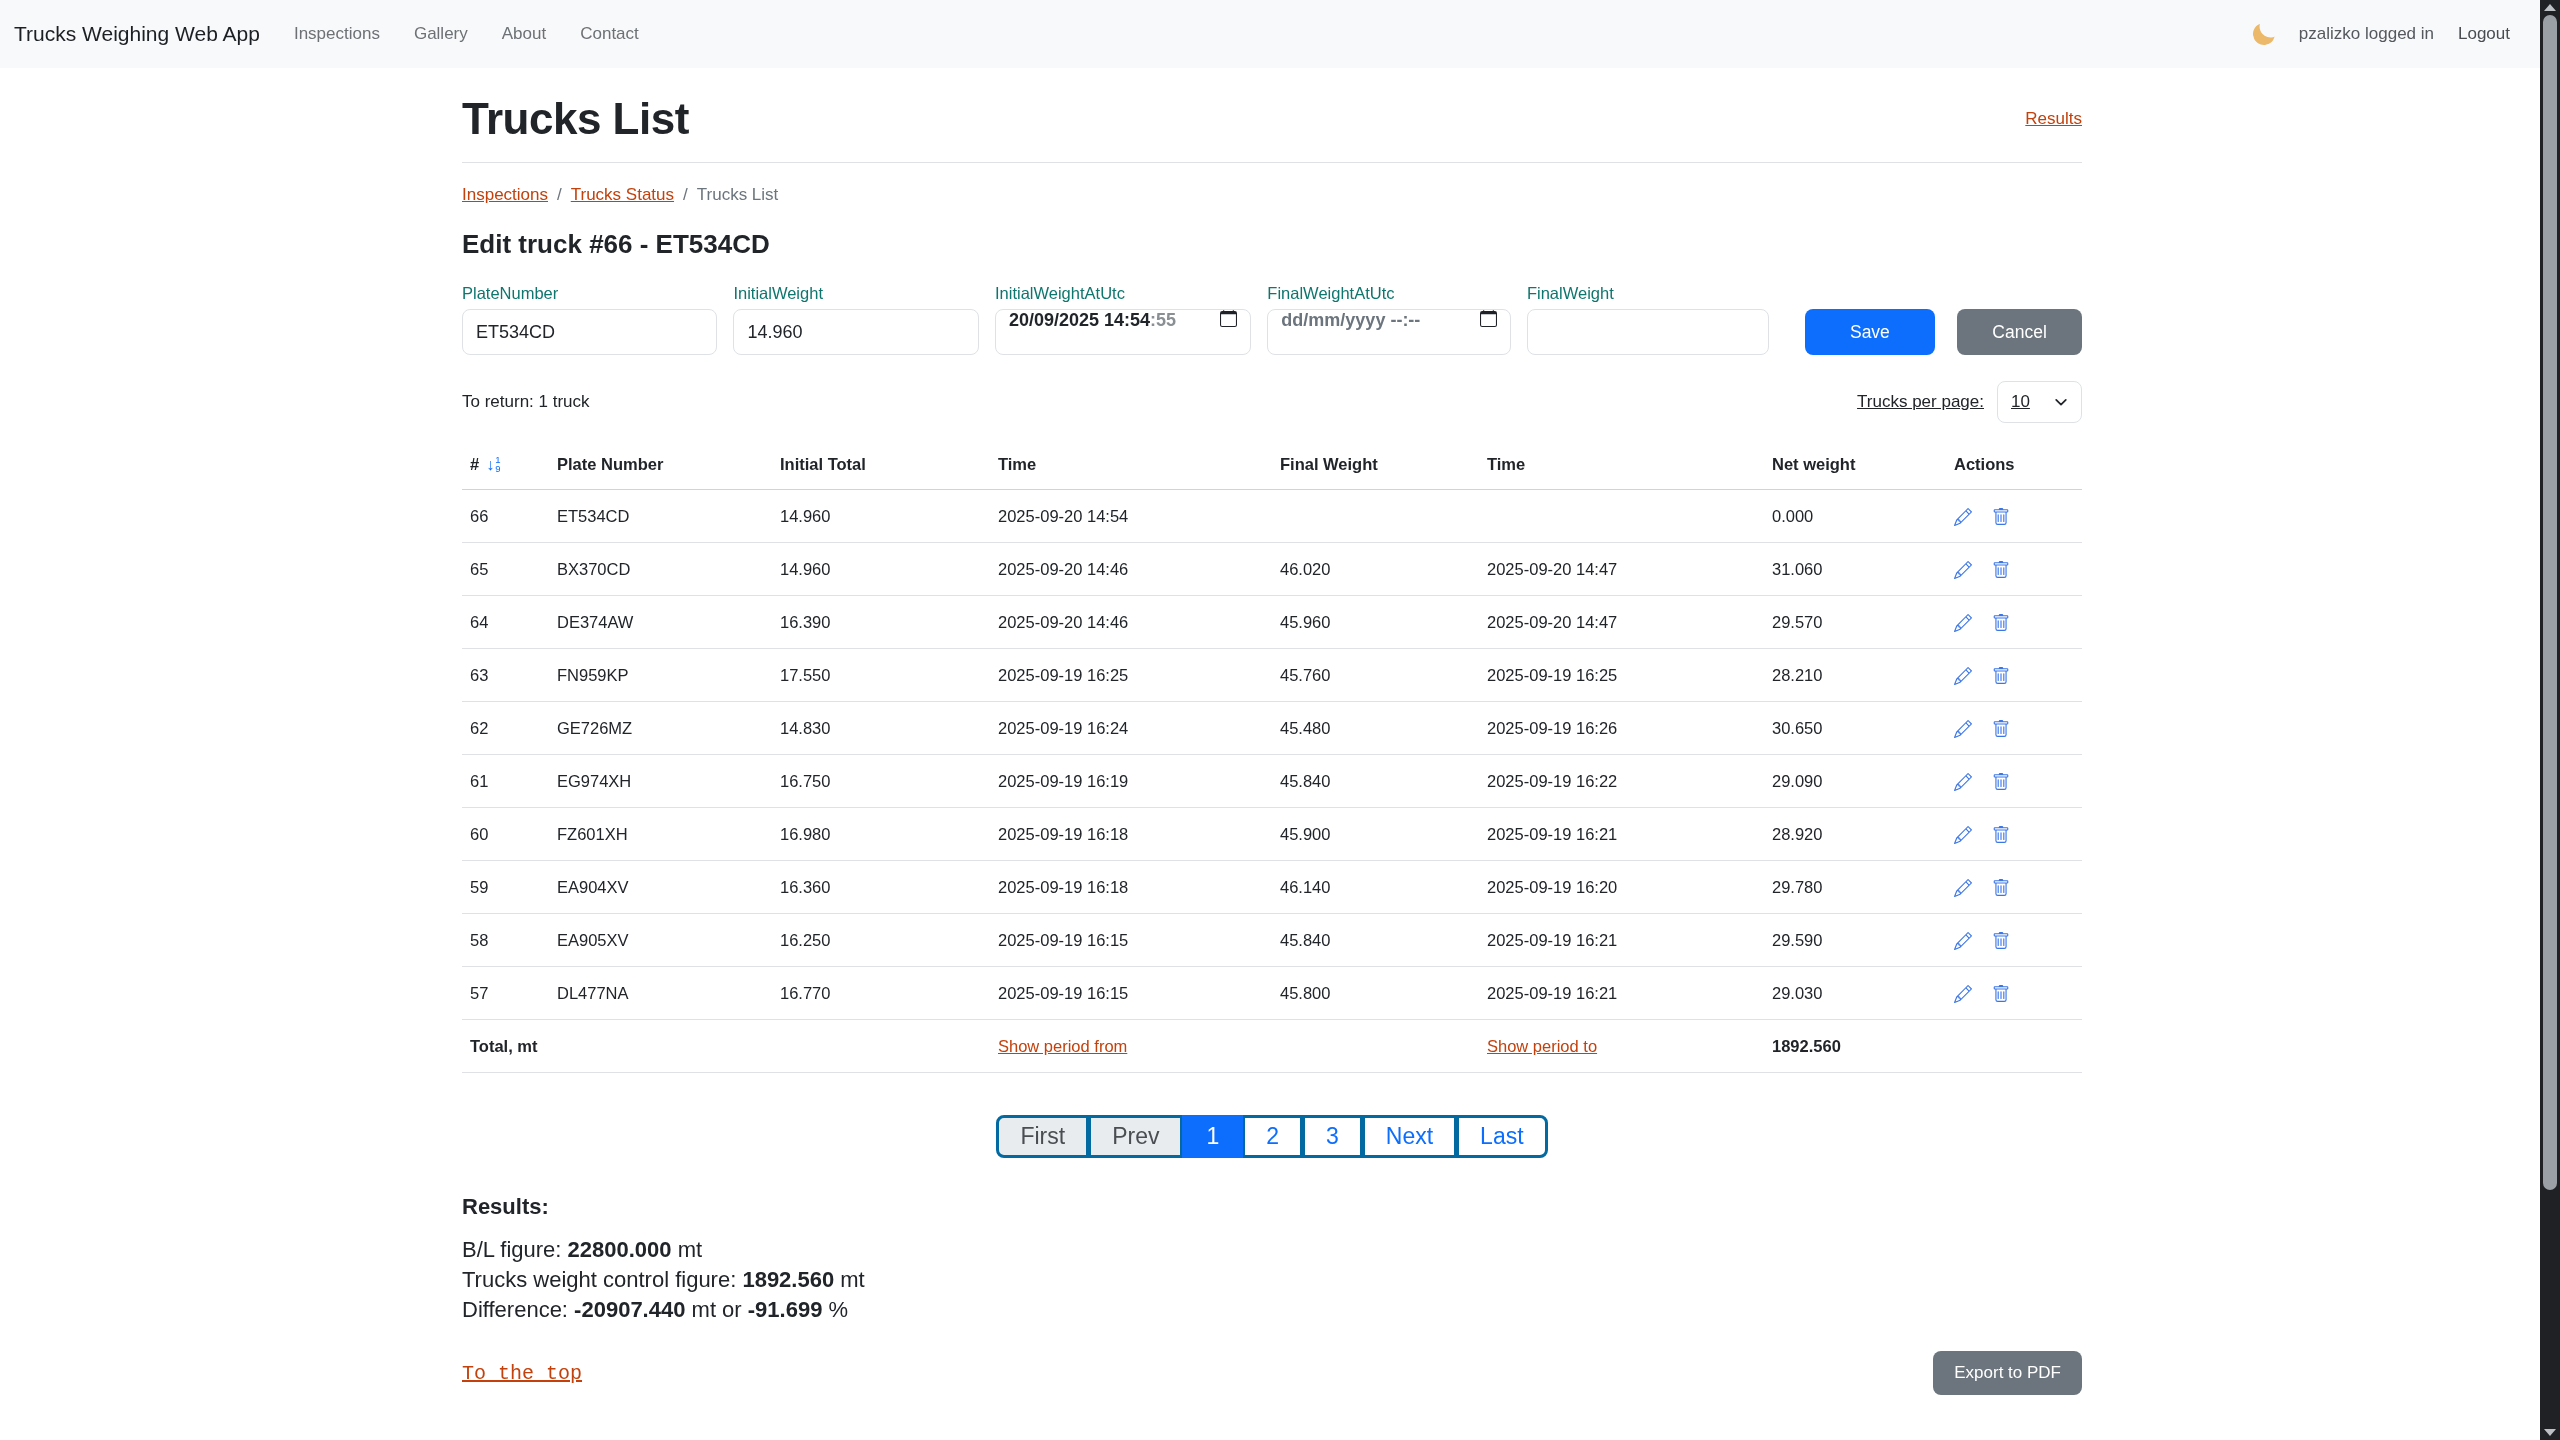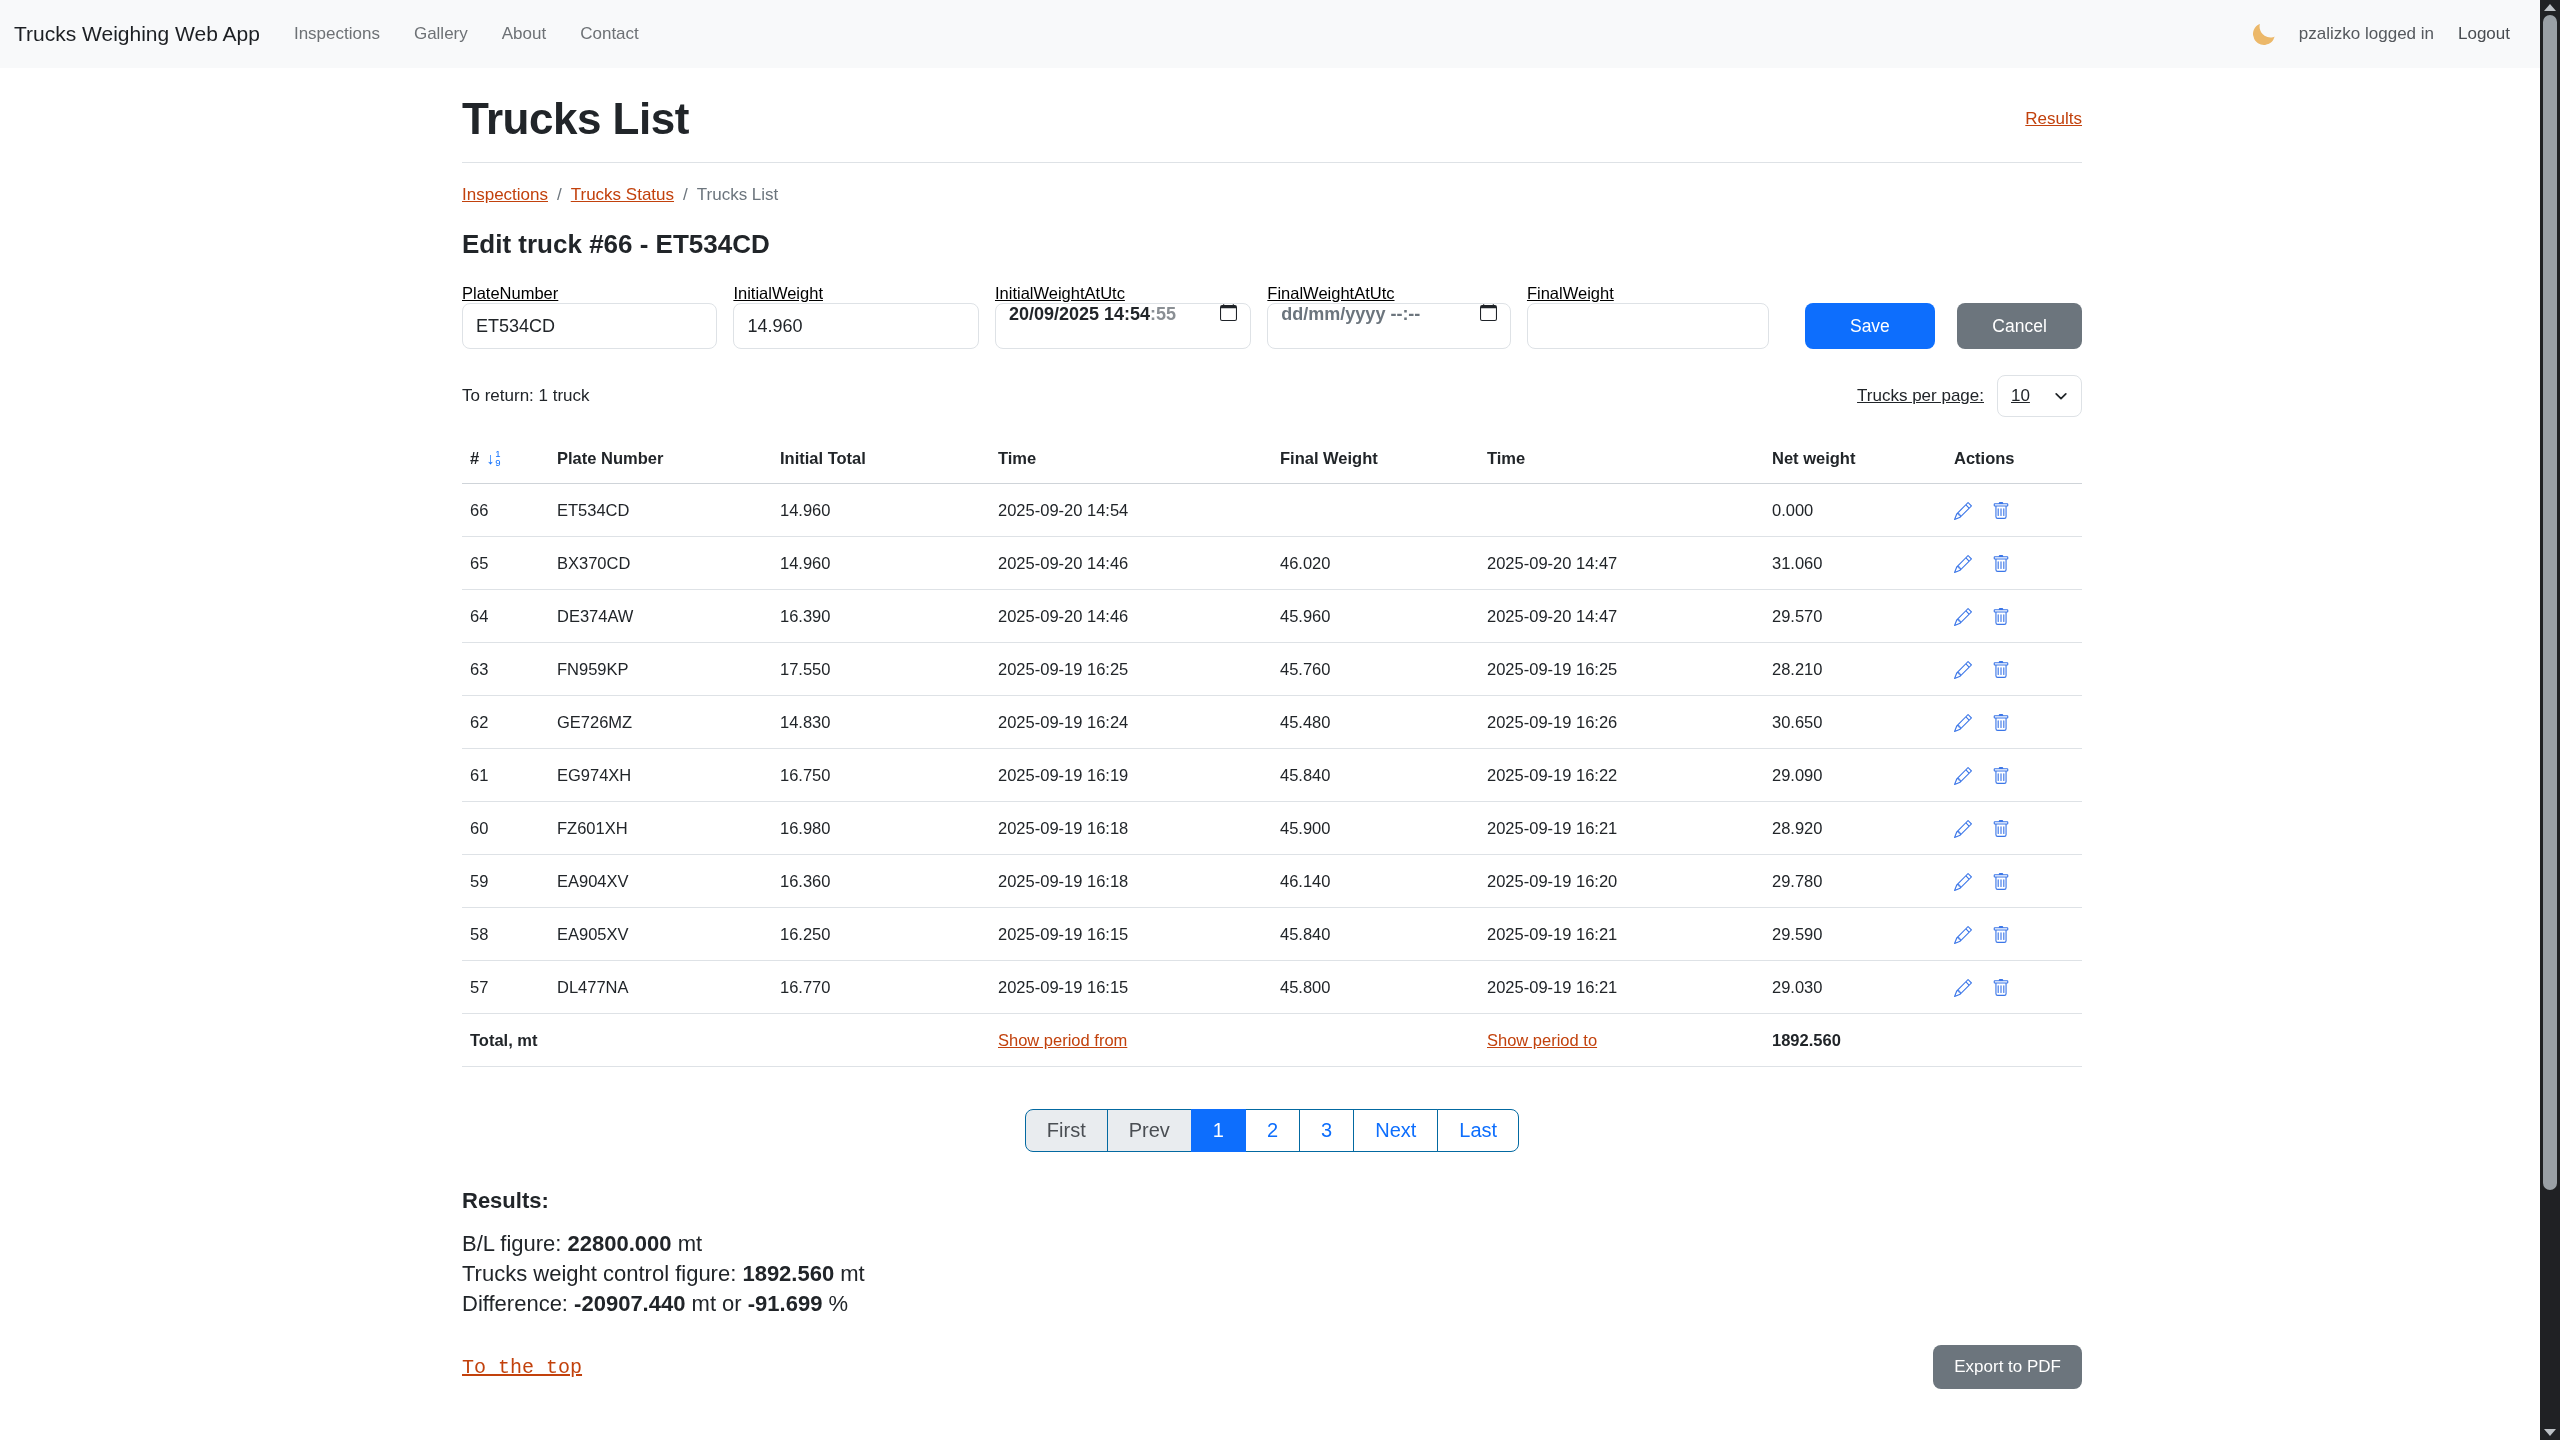--- a/index.html
+++ b/index.html
@@ -53,21 +53,21 @@
   hr.rule { border:none; border-top:1px solid #dee2e6; margin-top:18px; }
 
   .breadcrumb { margin-top:22px; font-size:17px; display:flex; gap:9px; align-items:center; }
   .breadcrumb .sep, .breadcrumb .current { color:#6c757d; }
 
   h2.edit-heading { margin-top:24px; font-size:26px; font-weight:700; }
 
   
   .form-row { display:flex; gap:16px; margin-top:24px; align-items:flex-end; }
   .field { display:flex; flex-direction:column; }
-  .field label { font-size:16.5px; margin-bottom:0; color:#000000;text-decoration:underline; }
+  .field label { font-size:16.5px; margin-bottom:6px; color:#0f766e; }
   .tb { height:46px; border:1px solid #dee2e6; border-radius:8px; background:#fff;
         font-size:18px; color:#212529; padding:0 13px;
         font-family:"Liberation Sans", sans-serif; }
   input.tb { outline:none; width:100%; }
   .dt { display:flex; align-items:flex-start;font-weight:bold; }
   .dt .secs { color:#8a8f94; }
   .dt .ph { color:#6c757d; white-space:nowrap; }
   .dt .cal { margin-left:auto; padding-left:10px; display:flex; align-items:center; }
   .w1{width:260px}.w2{width:250px}.w3{width:261px}.w4{width:246px}.w5{width:248px}
   .btn { height:46px; border:none; border-radius:8px; color:#fff; font-size:17.5px;
@@ -99,22 +99,22 @@
   .action { display:inline-flex; vertical-align:middle; cursor:pointer; color:#3b76e8; }
   .action + .action { margin-left:15px; }
   tfoot td { font-weight:400; }
   .bold { font-weight:700; }
 
   
   .pagination-wrap { display:flex; justify-content:center; margin-top:42px; }
   .pagination { display:flex; }
   .page-link {
     display:flex; align-items:center; justify-content:center;
-    height:43px; padding:0 21px; font-size:20px;
-    border:1px solid #0369a1; margin-left:-1px;
+    height:43px; padding:0 21px; font-size:23px;
+    border:3px solid #0369a1; margin-left:-1px;
     background:#fff; color:#0d6efd; text-decoration:none; position:relative;
   }
   .page-link.disabled { background:#e9ecef; color:#4a4e53; cursor:default; }
   .page-link.active { background:#0d6efd; border-color:#0d6efd; color:#fff; z-index:2; }
   .page-link:first-child { border-top-left-radius:8px; border-bottom-left-radius:8px; margin-left:0; }
   .page-link:last-child { border-top-right-radius:8px; border-bottom-right-radius:8px; }
 
   
   .results-block { margin-top:36px; }
   h3.results-heading { font-size:22px; font-weight:700; margin-bottom:15px; }

